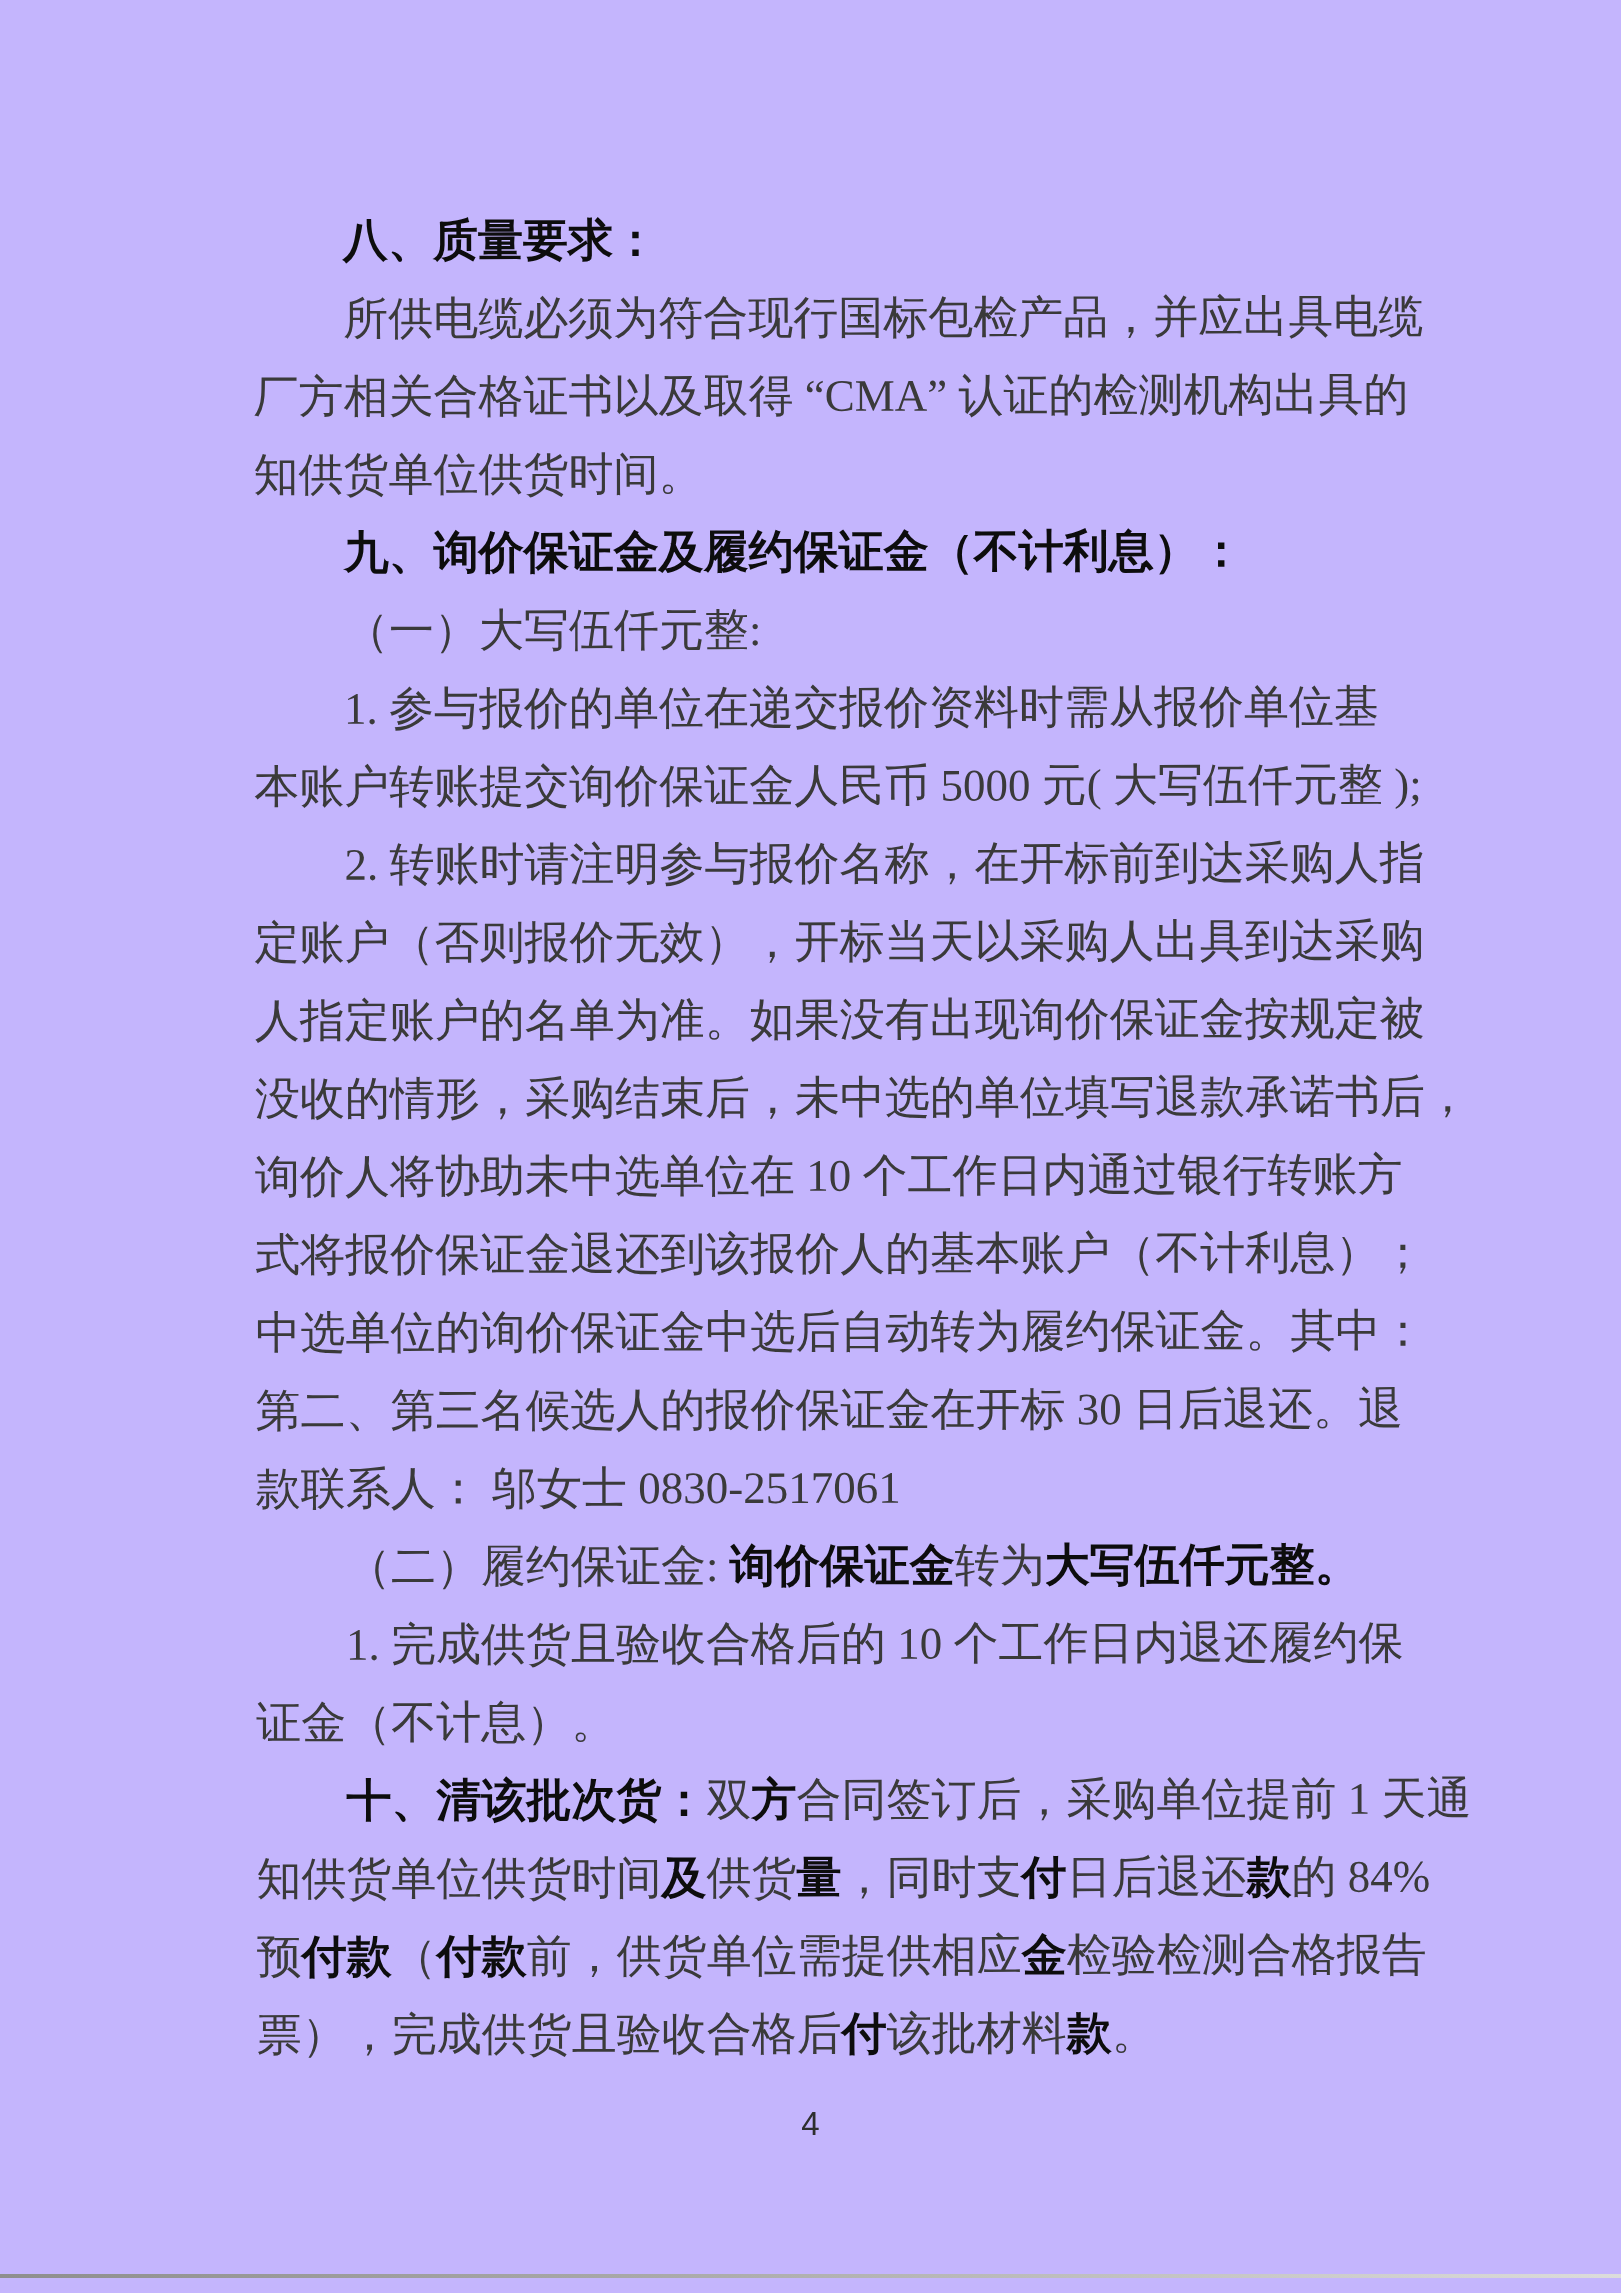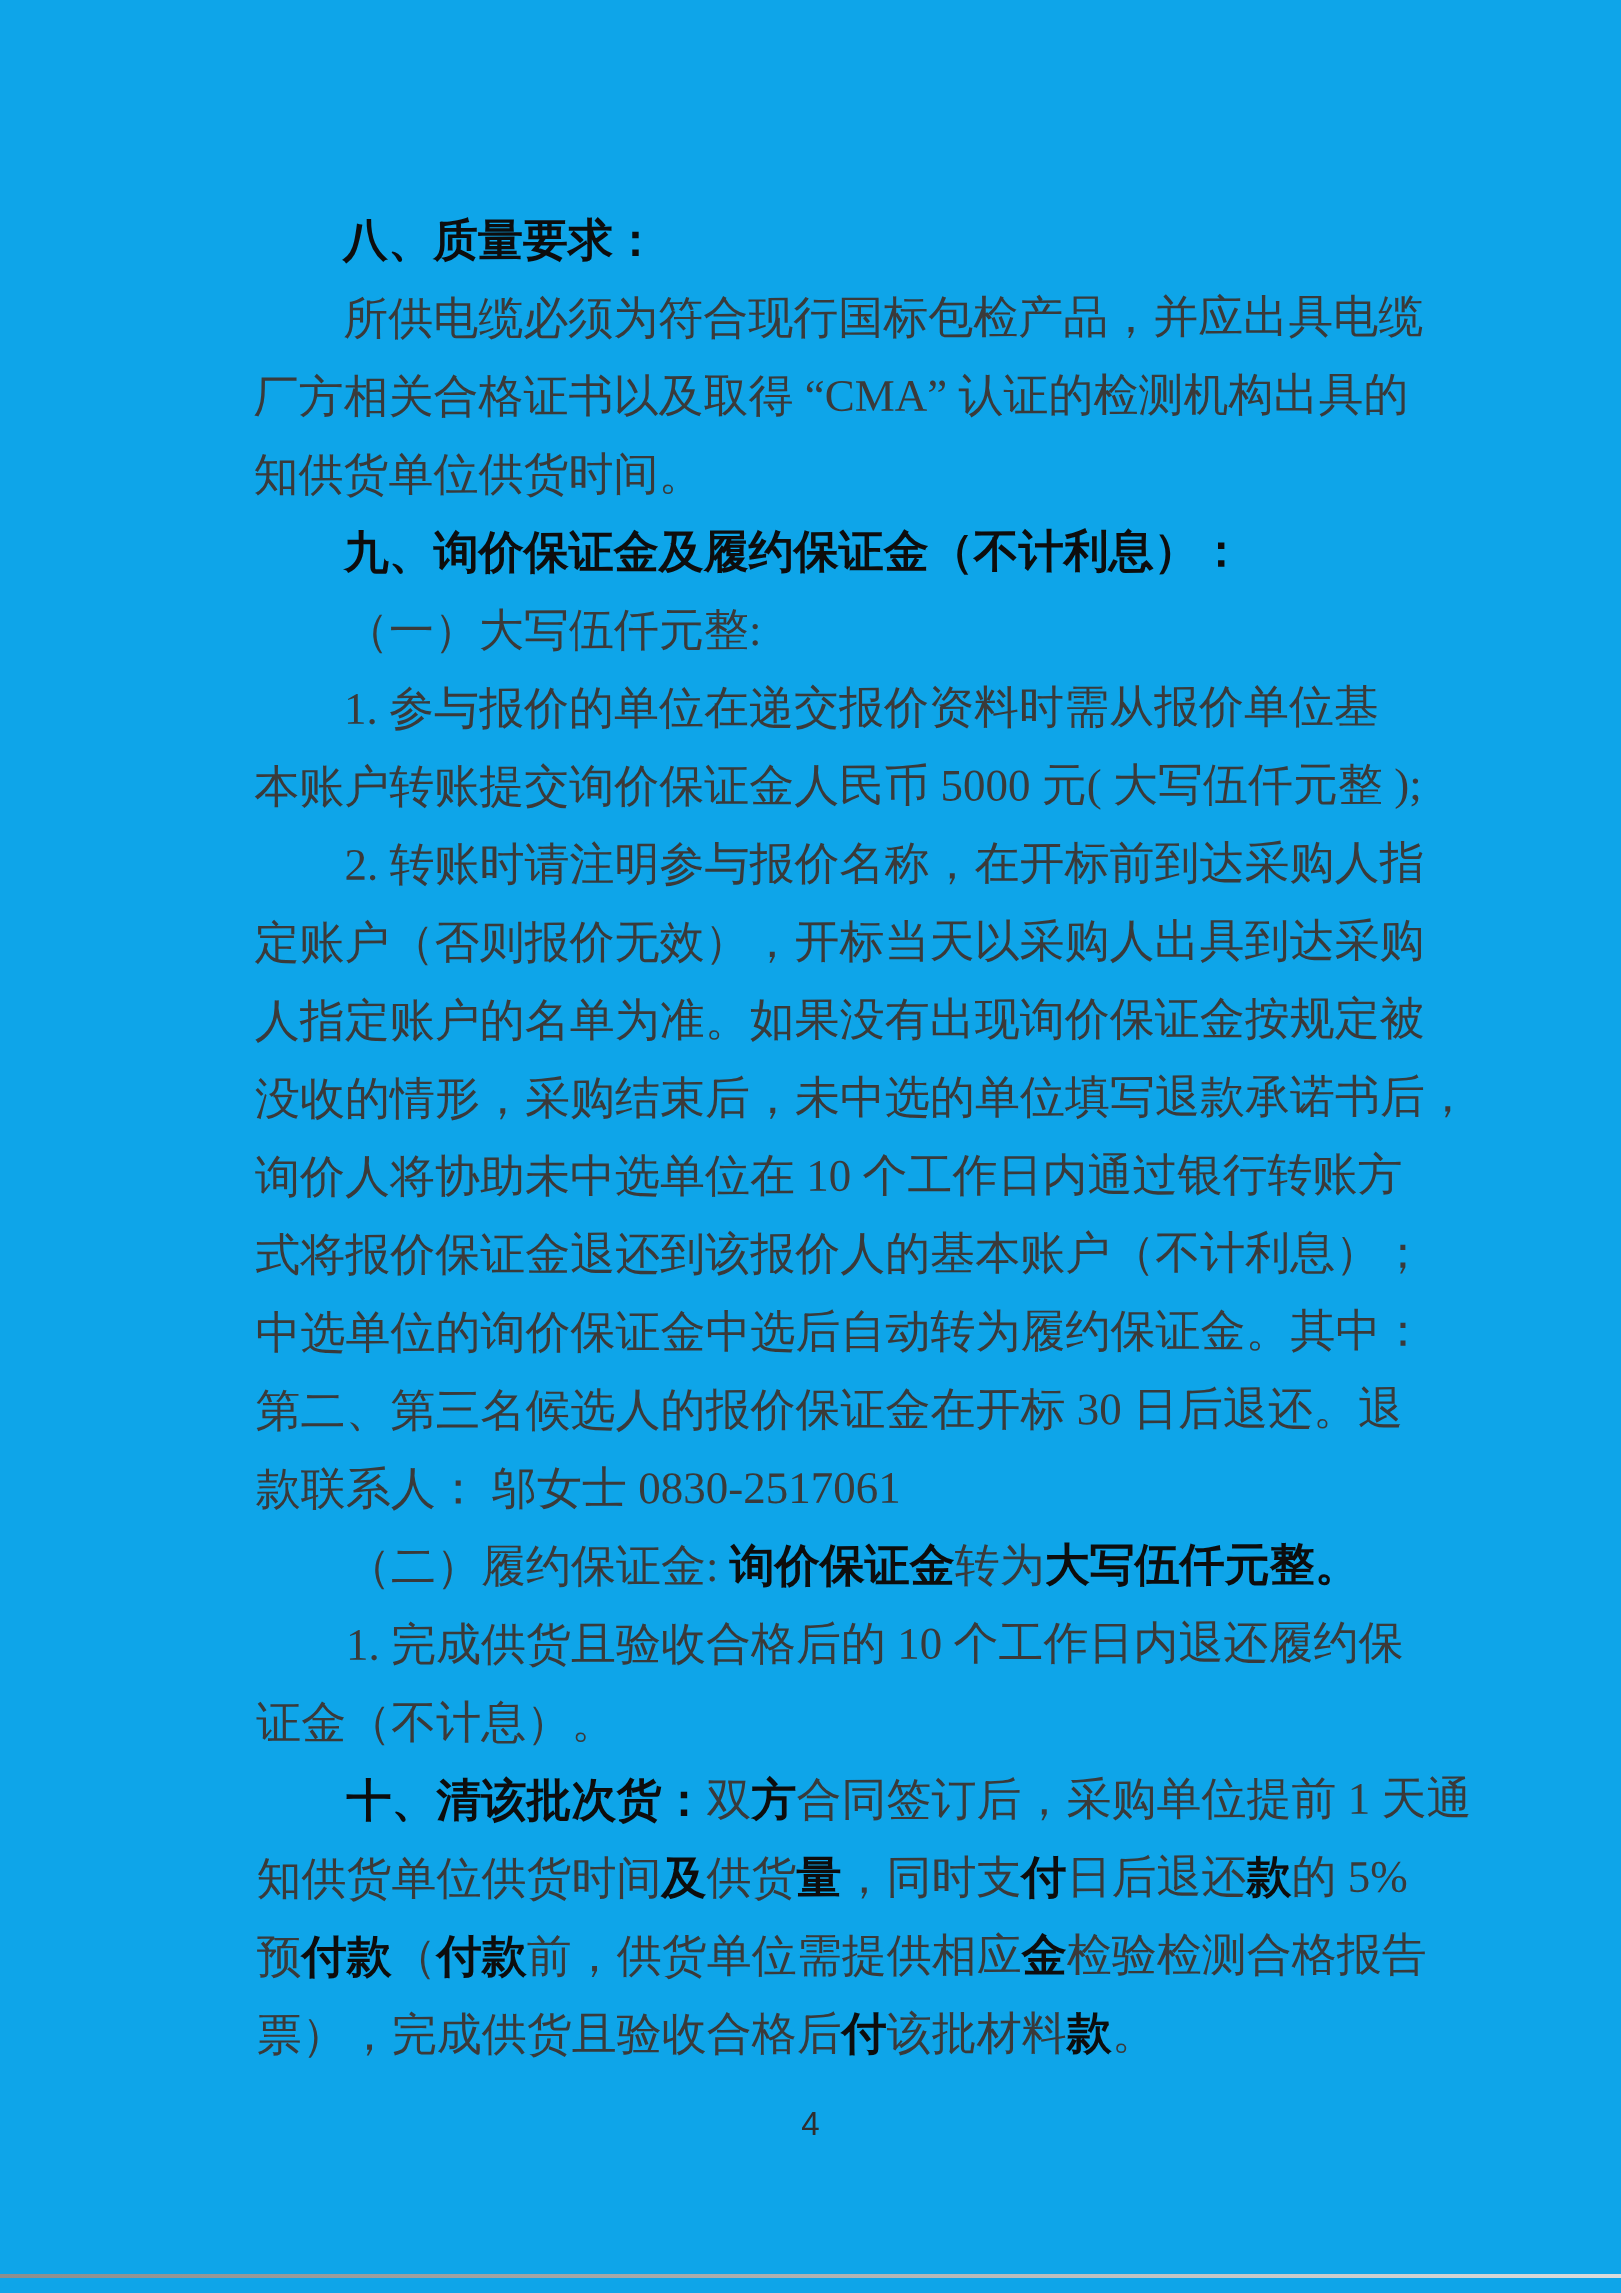--- a/index.html
+++ b/index.html
@@ -1,21 +1,21 @@
 <!DOCTYPE html>
 <html><head>
 <meta charset="utf-8">
 <style>
   html, body { margin: 0; padding: 0; background: #e8e8e8; }
   .page {
     position: relative;
     width: 1621px;
     height: 2294px;
     margin: 0 auto;
-    background: #0ea5e9;
+    background: #c4b5fd;
     overflow: hidden;
     font-family: "Liberation Serif", "DejaVu Serif", serif;
   }
   .text-block {
     position: absolute;
     left: 253px;
     top: 202px;
     width: 1225px;
     transform: rotate(-0.12deg);
     transform-origin: left top;
@@ -72,20 +72,20 @@
       <div class="line"><span>没收的情形，采购结束后，未中选的单位填写退款承诺书后，</span></div>
       <div class="line"><span>询价人将协助未中选单位在 10 个工作日内通过银行转账方</span></div>
       <div class="line"><span>式将报价保证金退还到该报价人的基本账户（不计利息）；</span></div>
       <div class="line"><span>中选单位的询价保证金中选后自动转为履约保证金。其中：</span></div>
       <div class="line"><span>第二、第三名候选人的报价保证金在开标 30 日后退还。退</span></div>
       <div class="line"><span>款联系人： 邬女士 0830-2517061</span></div>
       <div class="line indent"><span>（二）履约保证金: </span><span class="seg-hei">询价保证金</span><span>转为</span><span class="seg-hei">大写伍仟元整。</span></div>
       <div class="line indent"><span>1. 完成供货且验收合格后的 10 个工作日内退还履约保</span></div>
       <div class="line"><span>证金（不计息）。</span></div>
       <div class="line indent"><span class="seg-hei">十、清该批次货：</span><span>双</span><span class="seg-hei">方</span><span>合同签订后，采购单位提前 1 天通</span></div>
-      <div class="line"><span>知供货单位供货时间</span><span class="seg-hei">及</span><span>供货</span><span class="seg-hei">量</span><span>，同时支</span><span class="seg-hei">付</span><span>日后退还</span><span class="seg-hei">款</span><span>的 5%</span></div>
+      <div class="line"><span>知供货单位供货时间</span><span class="seg-hei">及</span><span>供货</span><span class="seg-hei">量</span><span>，同时支</span><span class="seg-hei">付</span><span>日后退还</span><span class="seg-hei">款</span><span>的 84%</span></div>
       <div class="line"><span>预</span><span class="seg-hei">付款</span><span>（</span><span class="seg-hei">付款</span><span>前，供货单位需提供相应</span><span class="seg-hei">金</span><span>检验检测合格报告</span></div>
       <div class="line"><span>票），完成供货且验收合格后</span><span class="seg-hei">付</span><span>该批材料</span><span class="seg-hei">款</span><span>。</span></div>
     </div>
   <div class="page-number">4</div>
   <div class="scan-edge"></div>
 </div>
 
 
 </body></html>

